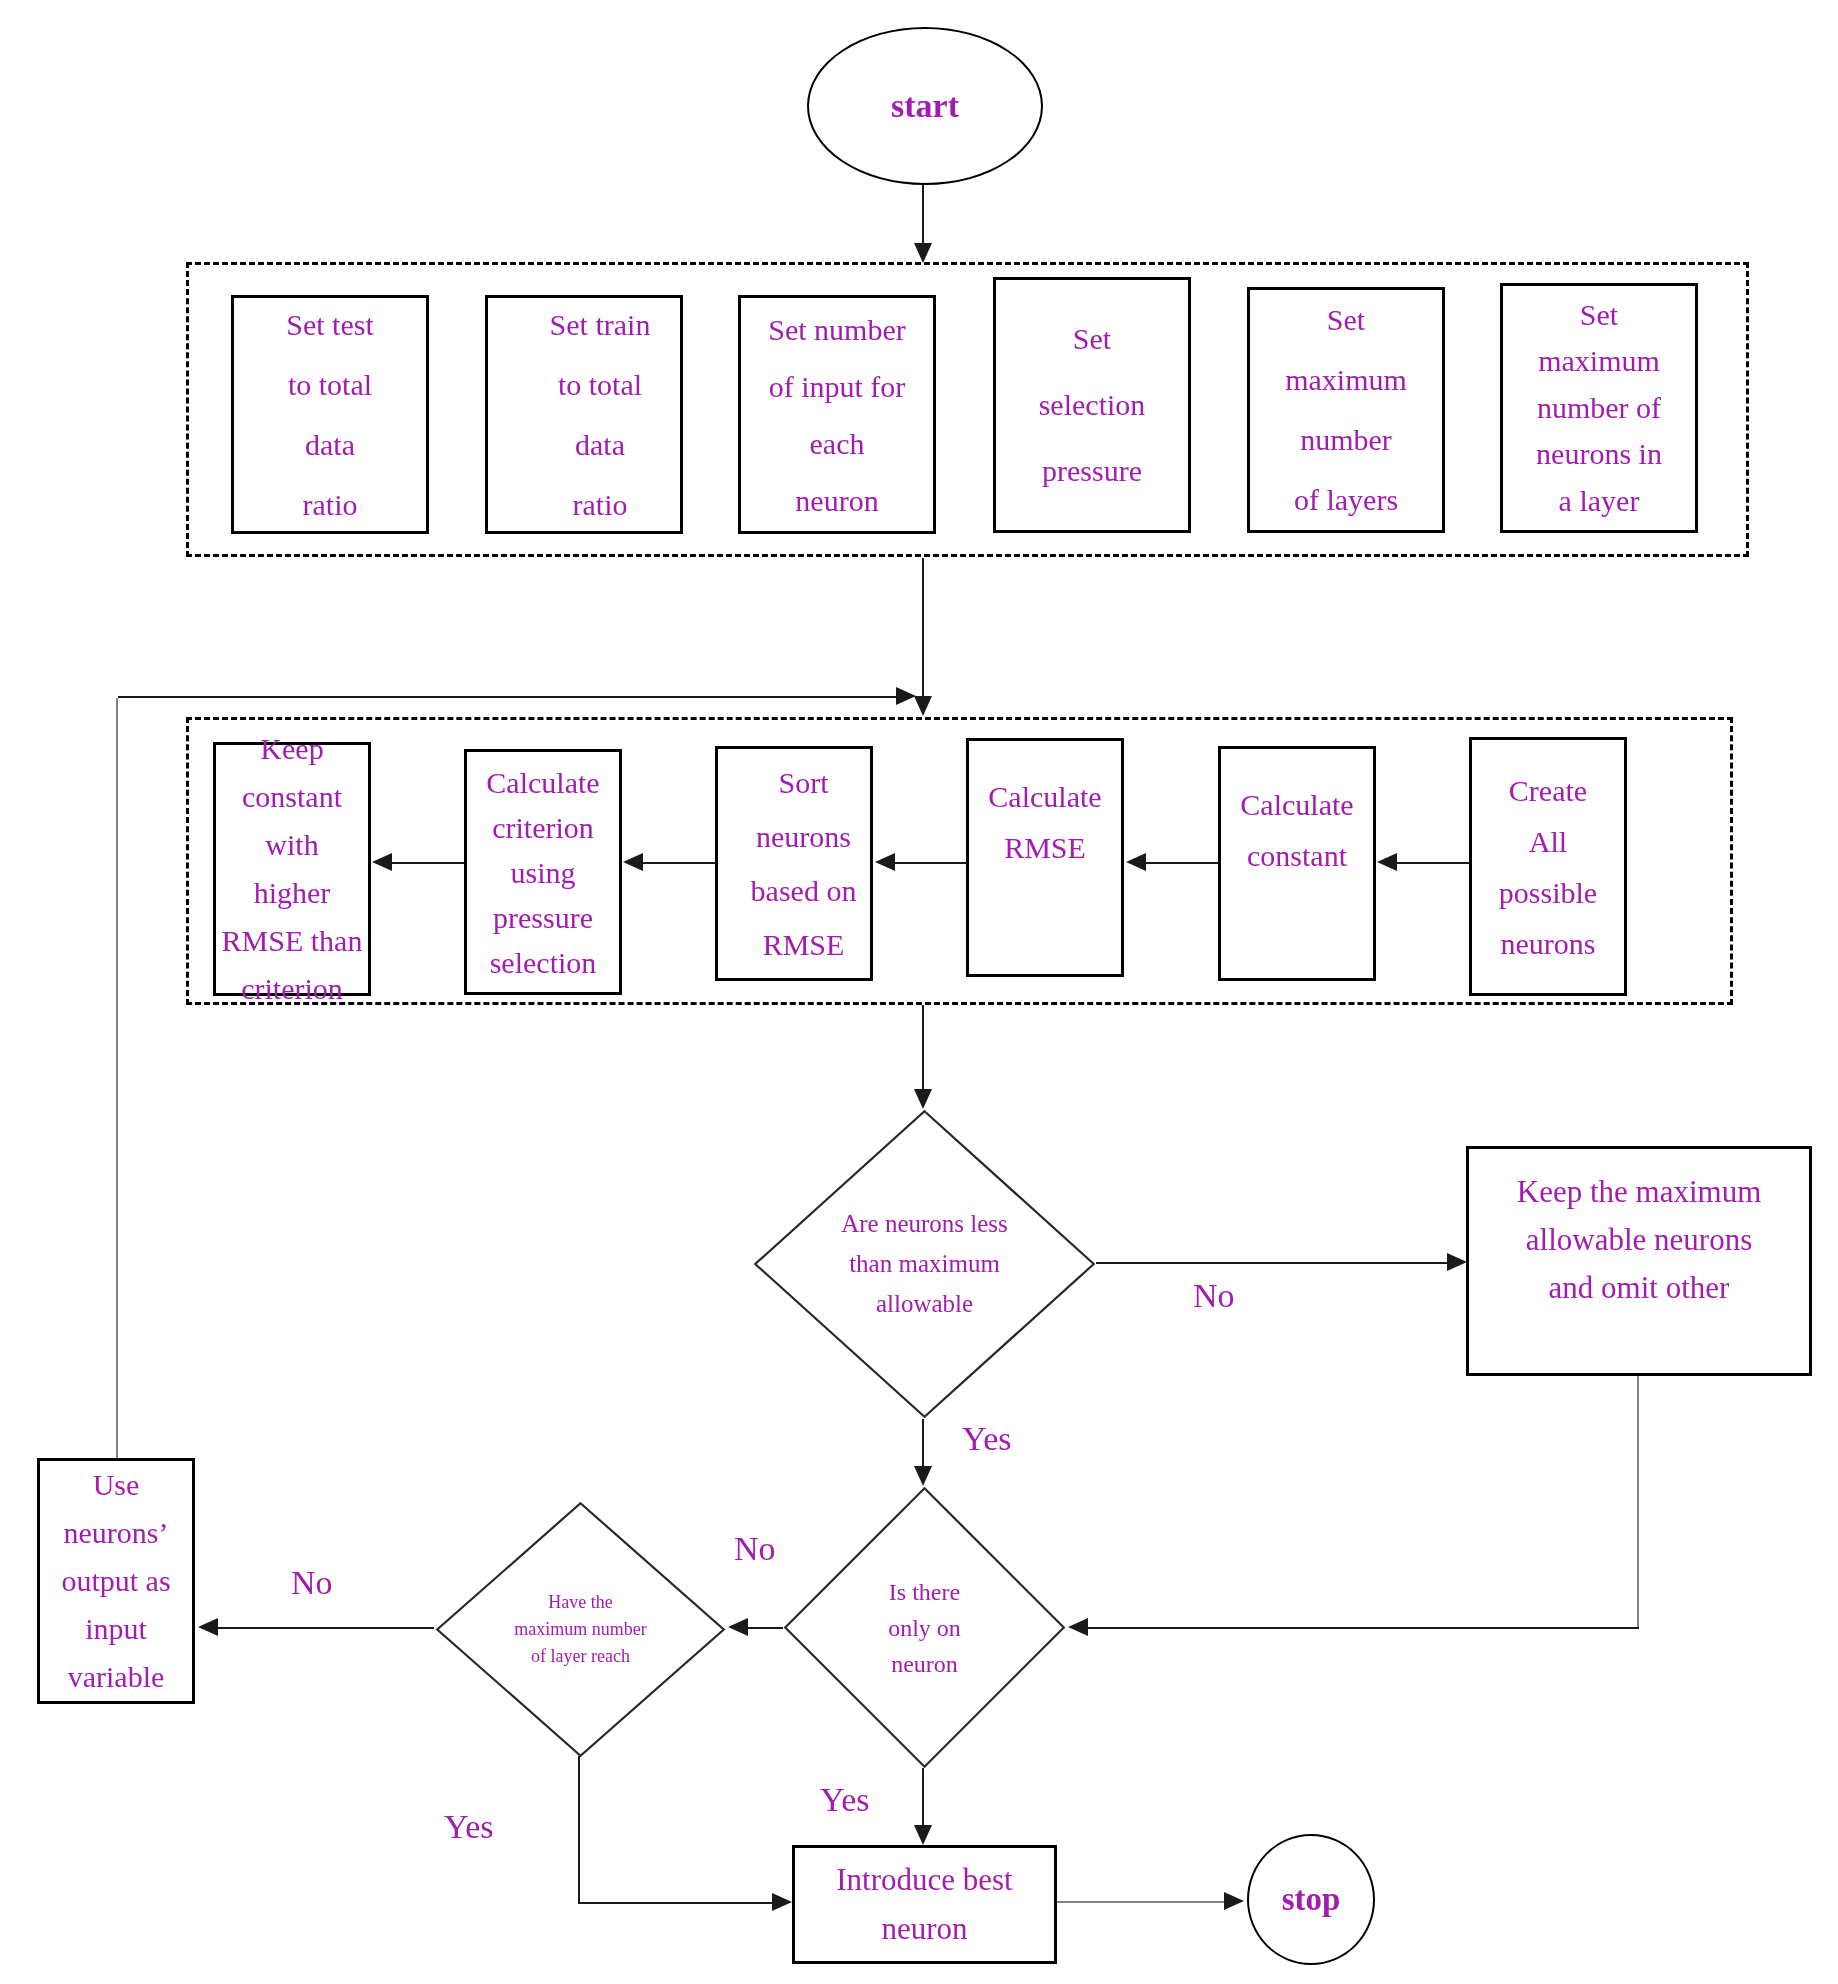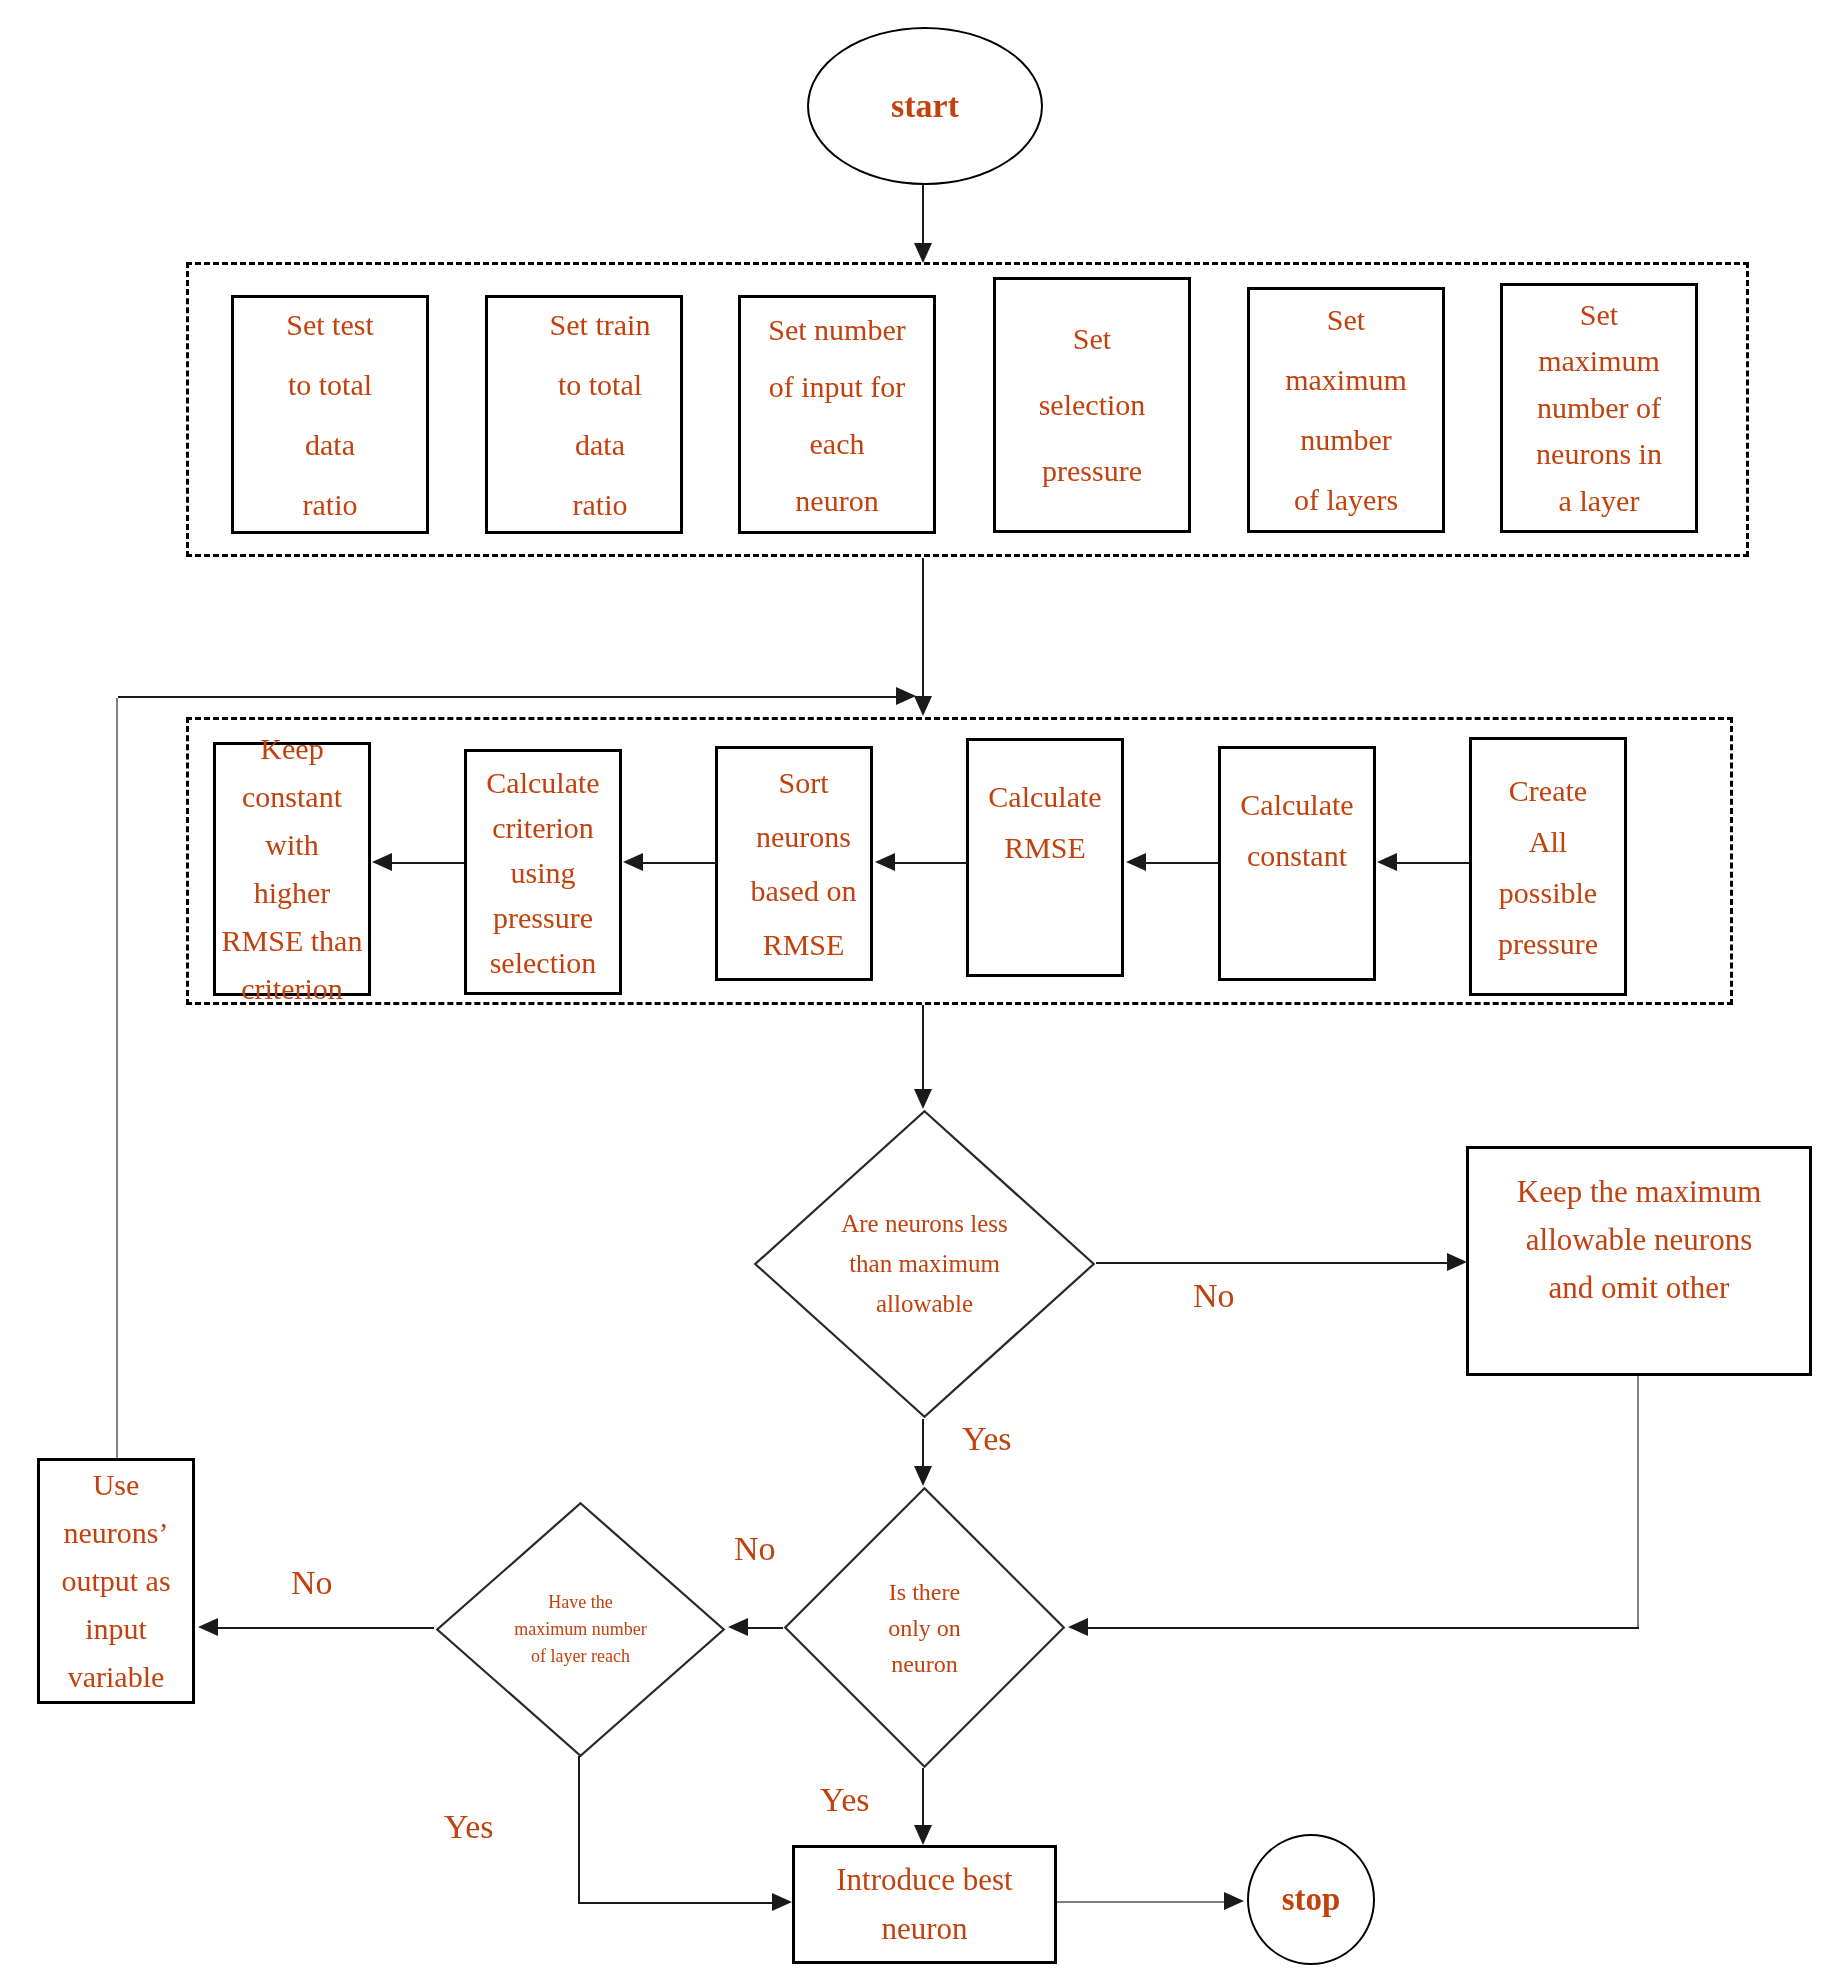--- a/index.html
+++ b/index.html
@@ -1,18 +1,18 @@
 <!DOCTYPE html>
 <html style="--line: #1a1a1a; --gray-line: #808080; --background: #ffffff;font-size:12px"><head>
 <meta charset="utf-8">
 <style>
   :root{ --line:#1a1a1a; --gray-line:#808080; --background:#ffffff; }
   html,body{margin:0;padding:0;background:var(--background);}
   .canvas{position:relative;width:1839px;height:1985px;background:var(--background);
-          font-family:"Liberation Serif", serif;color:#c2410c;overflow:hidden;}
+          font-family:"Liberation Serif", serif;color:#a21caf;overflow:hidden;}
   .node-box{position:absolute;border:3px solid #000;background:#fff;
             display:flex;align-items:center;justify-content:center;text-align:center;box-sizing:border-box;}
   .node-box .lbl{white-space:pre-line;font-size:30px;}
   .dashed{position:absolute;border:3.7px dashed #000;box-sizing:border-box;background:transparent;}
   .ellipse{position:absolute;border:2.2px solid #000;border-radius:50%;background:#fff;
            display:flex;align-items:center;justify-content:center;font-weight:bold;font-size:34px;box-sizing:border-box;}
   .diamond{position:absolute;}
   .diamond svg{position:absolute;left:0;top:0;width:100%;height:100%;overflow:visible;}
   .diamond .lbl{position:absolute;left:0;top:0;right:0;bottom:0;display:flex;align-items:center;justify-content:center;
                 text-align:center;white-space:pre-line;}
@@ -107,21 +107,21 @@
 RMSE</div>
   </div>
   <div class="node-box top-align" style="left:1218px;top:746px;width:158px;height:235px;padding-top:30px;">
     <div class="lbl" style="line-height:1.7;">Calculate
 constant</div>
   </div>
   <div class="node-box" style="left:1469px;top:737px;width:158px;height:259px;">
     <div class="lbl" style="line-height:1.7;">Create
 All
 possible
-pressure</div>
+neurons</div>
   </div>
 
   <div class="hline" style="left:390px;top:862px;width:74px;"></div>
   <div class="ah-left" style="left:372px;top:853px;"></div>
   <div class="hline" style="left:641px;top:862px;width:74px;"></div>
   <div class="ah-left" style="left:623px;top:853px;"></div>
   <div class="hline" style="left:893px;top:862px;width:74px;"></div>
   <div class="ah-left" style="left:875px;top:853px;"></div>
   <div class="hline" style="left:1144px;top:862px;width:74px;"></div>
   <div class="ah-left" style="left:1126px;top:853px;"></div>

